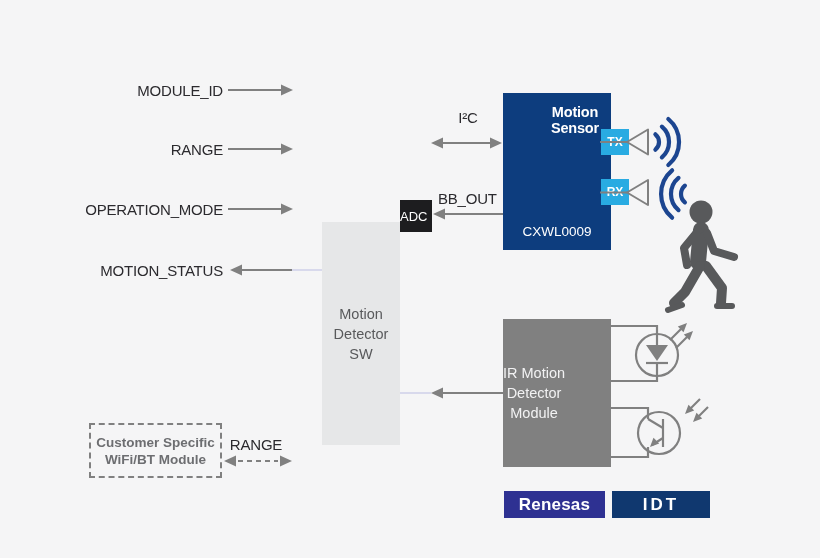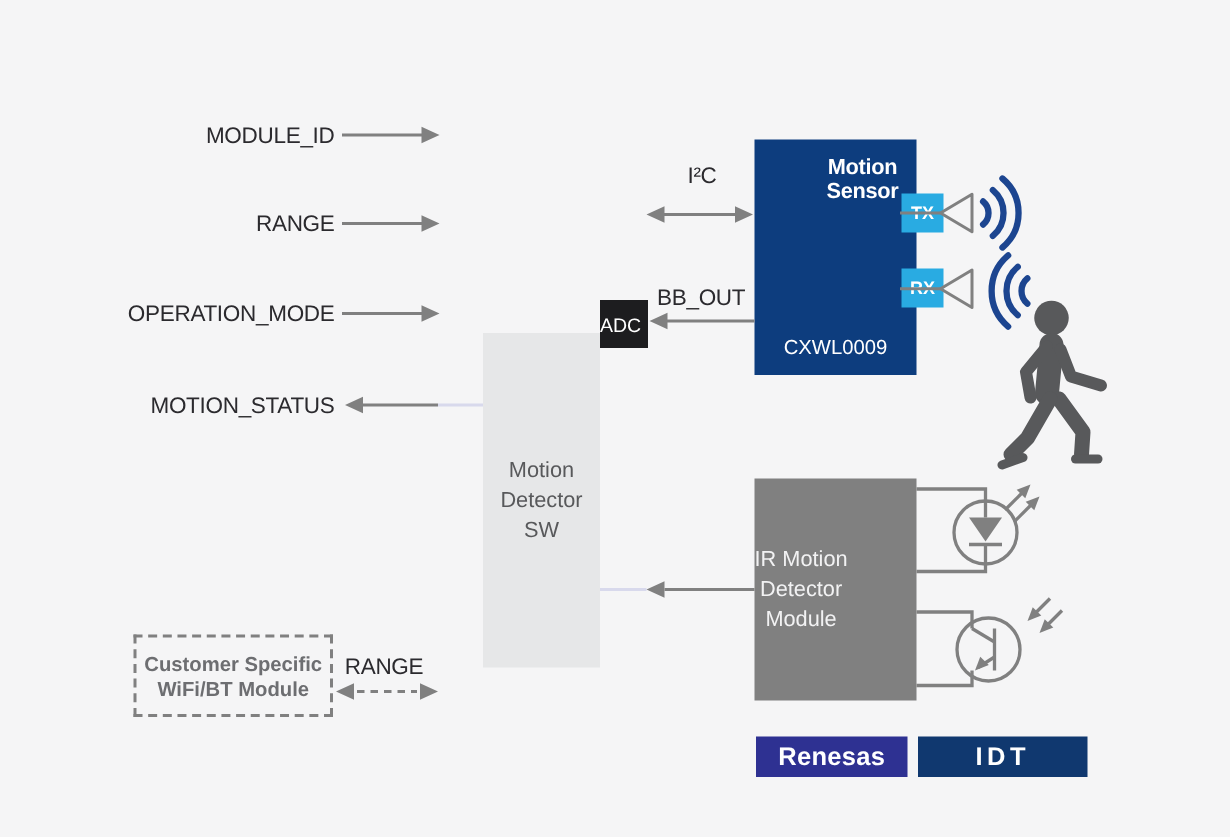--- a/index.html
+++ b/index.html
@@ -31,21 +31,21 @@
   .sensor-part{position:absolute;bottom:11px;left:0;width:100%;text-align:center;color:#fff;font-size:13.5px;}
   .ir{left:503px;top:319px;width:108px;height:148px;background:var(--ir);
     display:flex;align-items:center;justify-content:flex-start;text-align:center;
     color:#f2f2f3;font-size:14.5px;line-height:20px;white-space:pre-line;}
   .customer{left:89px;top:423px;width:133px;height:55px;border:2px dashed var(--line);
     display:flex;align-items:center;justify-content:center;text-align:center;
     color:var(--customer_text);font-weight:bold;font-size:13.5px;line-height:17px;white-space:pre-line;}
   .logo{position:absolute;top:491px;height:27px;display:flex;align-items:center;justify-content:center;
     color:#fff;font-weight:bold;font-size:17px;}
   .logo-renesas{left:504px;width:101px;background:var(--renesas);letter-spacing:0.2px;}
-  .logo-idt{left:612px;width:113px;background:var(--idt);letter-spacing:3px;}
+  .logo-idt{left:612px;width:98px;background:var(--idt);letter-spacing:3px;}
   .sig{position:absolute;font-size:15px;line-height:17px;color:var(--label);white-space:nowrap;letter-spacing:-0.2px;}
   .sig-r{width:210px;left:13px;text-align:right;}
   #wires{position:absolute;left:0;top:0;z-index:5;pointer-events:none;}
   .wire{stroke:var(--line);stroke-width:2;fill:none;}
   .wire-light{stroke:var(--lightline);stroke-width:2;fill:none;}
   .dash{stroke-dasharray:5 4;}
   .head{fill:var(--line);stroke:none;}
   .ant{stroke:var(--line);stroke-width:2;fill:none;stroke-linejoin:round;}
   .wave{stroke:var(--wave);stroke-width:4.2;fill:none;stroke-linecap:round;}
   .sym{stroke:var(--line);stroke-width:2.2;fill:none;}

